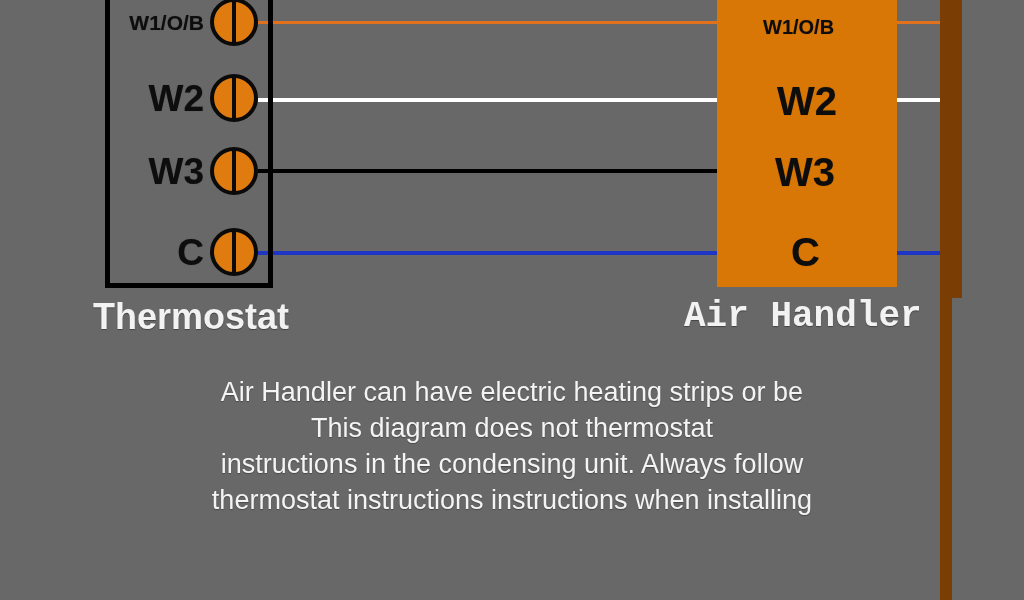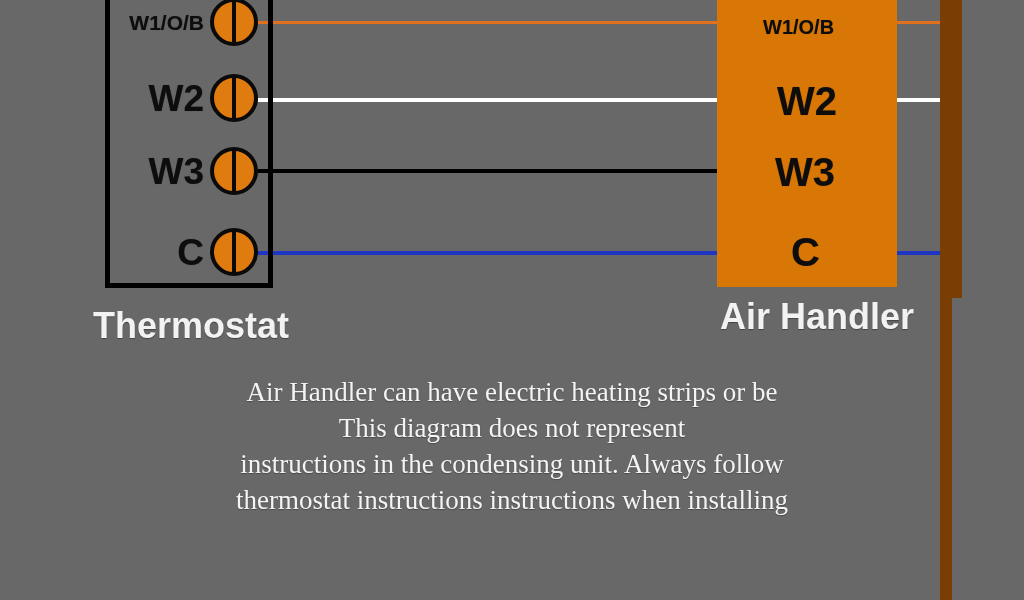--- a/index.html
+++ b/index.html
@@ -65,21 +65,21 @@
     text-shadow:0 1px 1px rgba(0,0,0,.35);
   }
 
   
   .note{
     position:absolute;left:0;top:374px;width:1024px;
     text-align:center;color:#F4F4F4;
     font-size:27px;line-height:36px;font-weight:normal;
     text-shadow:0 1px 1px rgba(0,0,0,.30);
   }
-  .note div{white-space:nowrap;font-family:Liberation Serif, serif;}
+  .note div{white-space:nowrap;}
 </style>
 </head>
 <body>
 
 <div id="stage">
 
   <div class="wire" style="left:258px;top:21px;width:682px;height:3px;background:#E2711D;"></div>
 
   <div class="wire" style="left:258px;top:98px;width:682px;height:4px;background:#FFFFFF;"></div>
 
@@ -115,24 +115,24 @@
 
   <div class="handler-label" style="left:777px;top:81px;font-size:40px;">W2</div>
 
   <div class="handler-label" style="left:775px;top:152px;font-size:40px;">W3</div>
 
   <div class="handler-label" style="left:791px;top:232px;font-size:40px;">C</div>
 
   <div class="conduit"></div>
   <div class="conduit-foot"></div>
 
-  <div class="cap" style="left:93px;top:308px;font-size:36px;">Thermostat</div>
+  <div class="cap" style="left:93px;top:299px;font-size:36px;">Thermostat</div>
 
-  <div class="cap" style="left:720px;top:299px;font-size:36px;">Air Handler</div>
+  <div class="cap" style="left:684px;top:299px;font-size:36px;font-family:Liberation Mono, monospace;">Air Handler</div>
 
   <div class="note">
     <div>Air Handler can have electric heating strips or be</div>
-    <div>This diagram does not represent</div>
+    <div>This diagram does not thermostat</div>
     <div>instructions in the condensing unit. Always follow</div>
     <div>thermostat instructions instructions when installing</div>
   </div>
 
 </div>
 
 </body></html>

